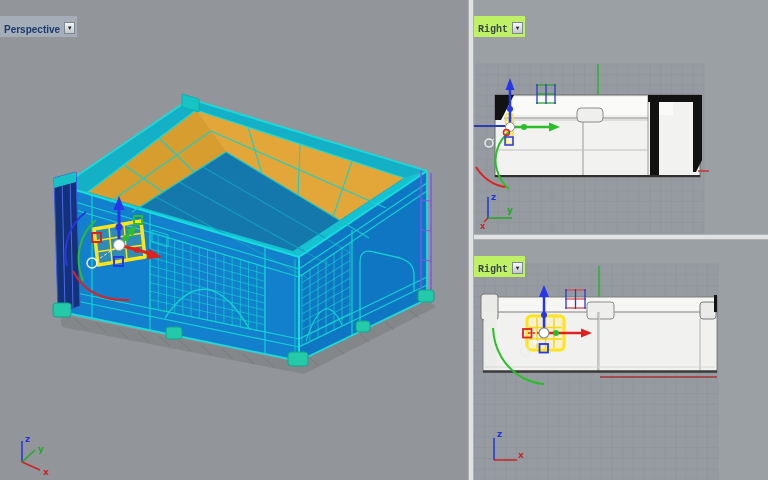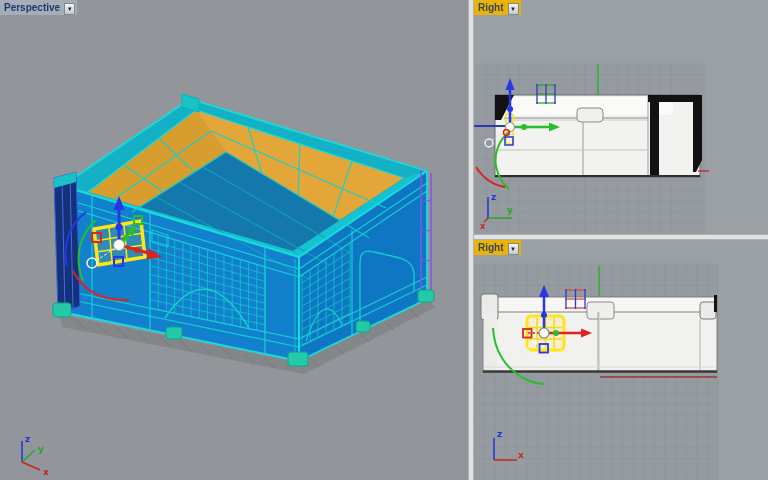--- a/index.html
+++ b/index.html
@@ -6,24 +6,24 @@
   #app{position:relative;width:768px;height:480px;overflow:hidden;
        font-family:"Liberation Sans",sans-serif;background:#8e9296;}
   .vp{position:absolute;overflow:hidden;}
   .vp-persp{left:0;top:0;width:468px;height:480px;background:#92969a;}
   .vp-right{left:474px;top:0;width:294px;height:234px;background:#9ba0a5;}
   .vp-front{left:474px;top:240px;width:294px;height:240px;background:#9ba0a5;}
   .splitter-v{position:absolute;left:468px;top:0;width:6px;height:480px;
       background:#e0e2e4;border-left:1px solid #aeb0b2;border-right:1px solid #aeb0b2;box-sizing:border-box;}
   .splitter-h{position:absolute;left:474px;top:234px;width:294px;height:6px;
       background:#e0e2e4;border-top:1px solid #aeb0b2;border-bottom:1px solid #aeb0b2;box-sizing:border-box;}
-  .vtab{position:absolute;top:0;left:0;height:15px;display:flex;align-items:flex-end;
-      padding:0 2px 0 4px;font-weight:bold;font-size:10px;line-height:15px;cursor:default;}
+  .vtab{position:absolute;top:16px;left:0;height:15px;display:flex;align-items:flex-start;
+      padding:6px 2px 0 4px;font-weight:bold;font-size:10px;line-height:15px;cursor:default;}
   .vtab.active{background:#a5adb8;color:#1d3a6d;}
-  .vtab.inactive{background:#eab308;color:#3e444b;}
+  .vtab.inactive{background:#bef264;color:#3e444b;font-family:Liberation Mono, monospace;}
   .vtab-dd{margin-left:4px;width:11px;height:12px;display:flex;align-items:center;justify-content:center;
       background:linear-gradient(#f5f7f9,#c3c9d0);border:1px solid #7d8791;box-sizing:border-box;}
   .dd-glyph{font-size:6px;color:#222;transform:translateY(-0.5px);}
   svg{position:absolute;left:0;top:0;}
   text{font-family:"DejaVu Sans",sans-serif;font-weight:bold;}
 </style>
 </head>
 <body>
 
 <div id="app">

